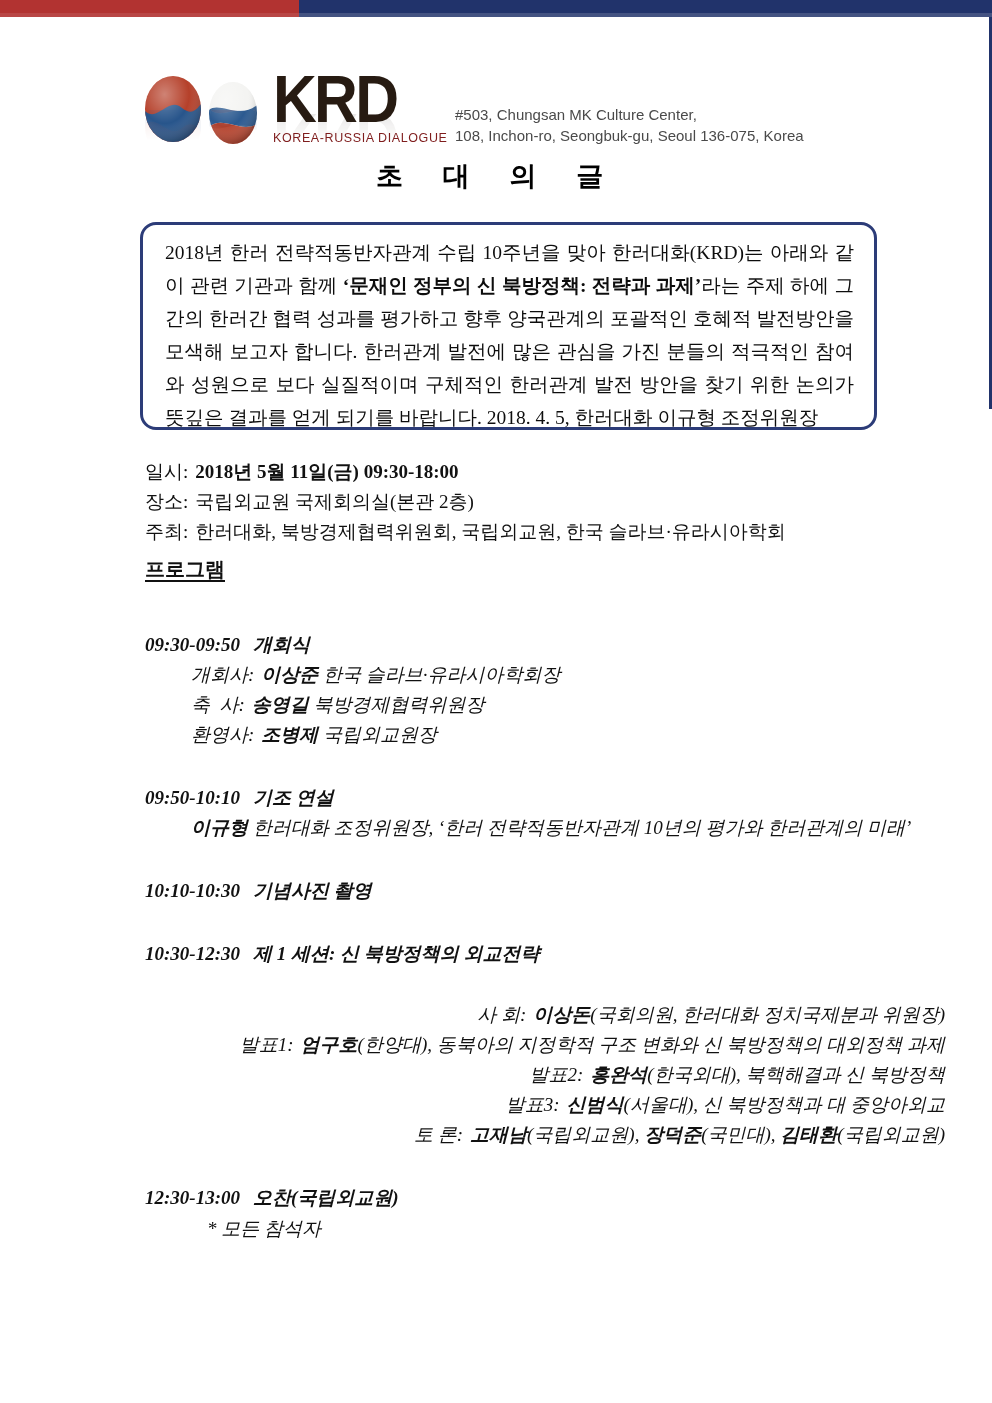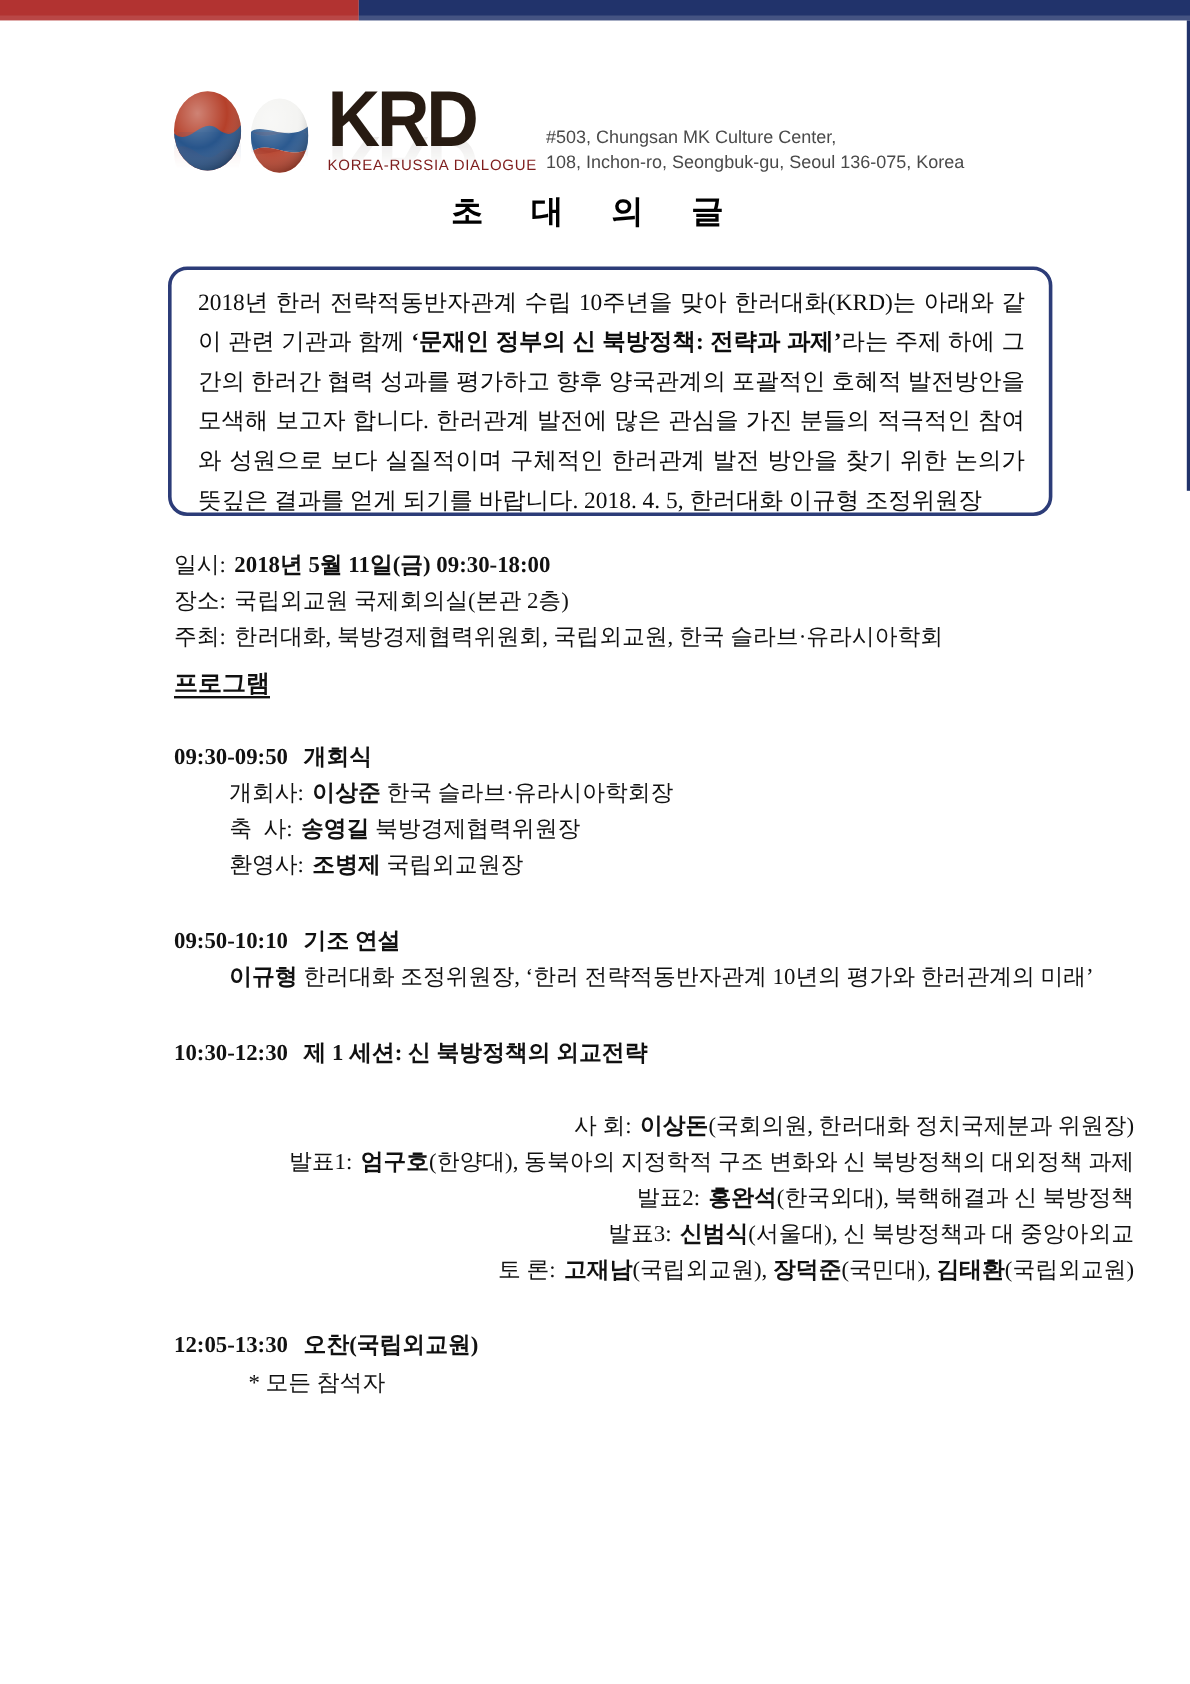--- a/index.html
+++ b/index.html
@@ -50,21 +50,21 @@
   .b{font-weight:bold;}
   
   .details{position:absolute;top:436px;left:145px;font-size:19px;margin-top:21px;}
   .detail-row{height:30px;line-height:30px;white-space:pre-wrap;}
   .detail-label{margin-right:7px;}
   
   .program-heading{
     position:absolute;top:556px;left:145px;font-size:20px;font-weight:bold;
     text-decoration:underline;text-underline-offset:4px;
   }
-  .program{position:absolute;top:620px;left:145px;width:800px;font-size:19px;}
+  .program{position:absolute;top:633px;left:145px;width:800px;font-size:19px;font-style:italic;}
   .session{margin-top:40px;}
   .session:first-child{margin-top:0;}
   .session-head{line-height:23px;white-space:pre-wrap;}
   .session-time{font-weight:bold;}
   .session-title{font-weight:bold;margin-left:13px;}
   .session-items{margin-top:7px;}
   .session-items.wide-gap{margin-top:39px;text-align:right;}
   .p-item{line-height:22px;margin-top:8px;padding-left:46px;white-space:pre-wrap;}
   .p-label{white-space:pre;margin-right:7px;}
   .p-name{font-weight:bold;}
@@ -166,31 +166,34 @@
       </div>
     </div>
 
     <div class="session">
       <div class="session-head"><span class="session-time">09:50-10:10</span><span class="session-title">기조 연설</span></div>
       <div class="session-items">
         <div class="p-item"><span class="p-name">이규형</span><span> 한러대화 조정위원장, ‘한러 전략적동반자관계 10년의 평가와 한러관계의 미래’</span></div>
       </div>
     </div>
 
+    <div class="session">
+      <div class="session-head"><span class="session-time">10:10-10:30</span><span class="session-title">기념사진 촬영</span></div>
+    </div>
 
     <div class="session">
       <div class="session-head"><span class="session-time">10:30-12:30</span><span class="session-title">제 1 세션: 신 북방정책의 외교전략</span></div>
       <div class="session-items wide-gap">
         <div class="p-item"><span class="p-label">사 회:</span><span class="p-name">이상돈</span><span>(국회의원, 한러대화 정치국제분과 위원장)</span></div>
         <div class="p-item"><span class="p-label">발표1:</span><span class="p-name">엄구호</span><span>(한양대), 동북아의 지정학적 구조 변화와 신 북방정책의 대외정책 과제</span></div>
         <div class="p-item"><span class="p-label">발표2:</span><span class="p-name">홍완석</span><span>(한국외대), 북핵해결과 신 북방정책</span></div>
         <div class="p-item"><span class="p-label">발표3:</span><span class="p-name">신범식</span><span>(서울대), 신 북방정책과 대 중앙아외교</span></div>
         <div class="p-item"><span class="p-label">토 론:</span><span class="p-name">고재남</span><span>(국립외교원), </span><span class="p-name">장덕준</span><span>(국민대), </span><span class="p-name">김태환</span><span>(국립외교원)</span></div>
       </div>
     </div>
 
     <div class="session">
-      <div class="session-head"><span class="session-time">12:05-13:30</span><span class="session-title">오찬(국립외교원)</span></div>
+      <div class="session-head"><span class="session-time">12:30-13:00</span><span class="session-title">오찬(국립외교원)</span></div>
       <div class="p-note">* 모든 참석자</div>
     </div>
 
   </div>
 </div>
 
 </body></html>

